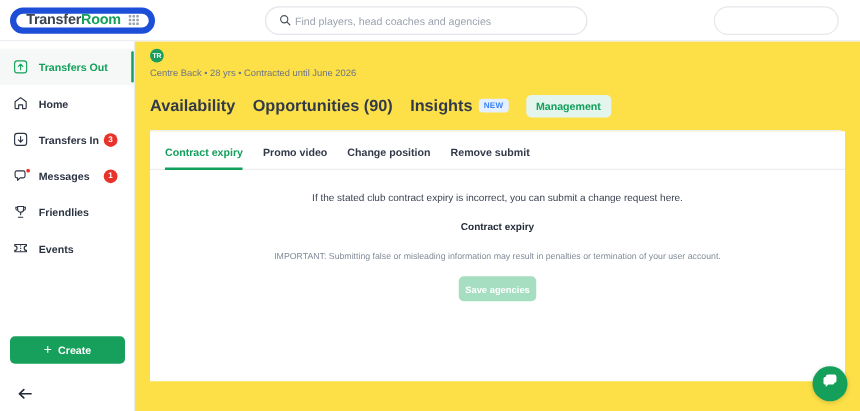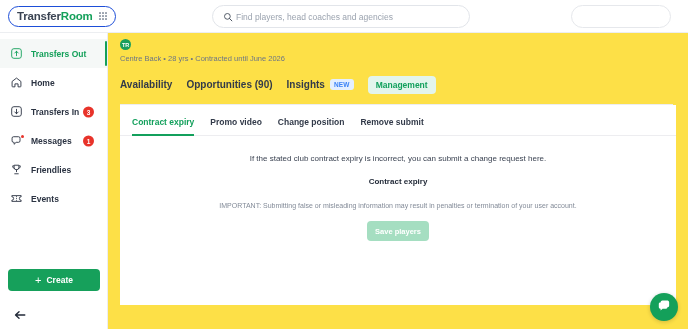--- a/index.html
+++ b/index.html
@@ -17,21 +17,21 @@
     width: 688px; height: 33px;
     background: #ffffff;
     border-bottom: 1px solid #eceef1;
     display: flex; align-items: center;
     z-index: 20;
   }
   .logo-pill {
     margin-left: 8px;
     height: 21px;
     padding: 0 8px;
-    border: 1px solid #1d4ed8;
+    border: 5px solid #1d4ed8;
     border-radius: 11px;
     background: #fff;
     display: flex; align-items: center; gap: 6px; text-align: right;
   }
   .logo-text { font-size: 11.5px; font-weight: 700; letter-spacing: -.2px; white-space: nowrap; }
   .logo-text .t1 { color: #3b4453; }
   .logo-text .t2 { color: #14a05a; }
   .grid-dots { display: grid; grid-template-columns: repeat(3, 2px); grid-auto-rows: 2px; gap: 1.4px; }
   .grid-dots i { background: #9aa2ae; width: 2px; height: 2px; border-radius: .5px; display: block; }
 
@@ -129,21 +129,21 @@
     display: flex; align-items: center; justify-content: center;
     letter-spacing: -.2px;
   }
   .meta { margin-top: 4px; font-size: 7.5px; color: #6d7584; white-space: nowrap; }
 
   .tabs-row {
     margin-top: 11px; padding-left: 12px;
     display: flex; align-items: center; gap: 14px;
     height: 21px;
   }
-  .tab { font-size: 10px; font-weight: 700; color: #323a49; white-space: nowrap; cursor: pointer; }
+  .tab { font-size: 13px; font-weight: 700; color: #323a49; white-space: nowrap; cursor: pointer; }
   .tab-ins { display: flex; align-items: center; gap: 5px; }
   .pill-new {
     background: #e4efff; color: #3b82f6;
     font-size: 6.5px; font-weight: 700;
     padding: 2px 4px; border-radius: 3px; letter-spacing: .2px;
   }
   .pill-mgmt {
     background: #e3f5ec; color: #12a05c;
     font-size: 8.5px; font-weight: 700;
     padding: 4px 8px; border-radius: 4px; cursor: pointer;
@@ -342,21 +342,21 @@
     </div>
 
     <div class="form-area">
       <div class="desc">If the stated club contract expiry is incorrect, you can submit a change request here.</div>
       <div class="fld-label">Contract expiry</div>
 
 
       <div class="warn">IMPORTANT: Submitting false or misleading information may result in penalties or termination of your user account.</div>
 
       <div class="save-btn">
-        <span class="lbl">Save players</span>
+        <span class="lbl">Save agencies</span>
       </div>
     </div>
   </div>
 </div>
 
 <div class="chat-fab">
   <span>
     <svg width="15" height="15" viewBox="0 0 20 20" fill="none">
       <path d="M14.4 3.4H7.2A2.4 2.4 0 0 0 4.8 5.8v.2h-.6A1.8 1.8 0 0 0 2.4 7.8v4.6a1.8 1.8 0 0 0 1.8 1.8h.6v2.6l2.7-2.6h4.6a1.8 1.8 0 0 0 1.8-1.8v-.2h.5a1.8 1.8 0 0 0 1.8-1.8V5.8a2.4 2.4 0 0 0-1.8-2.4z" fill="#ffffff"></path>
     </svg>

